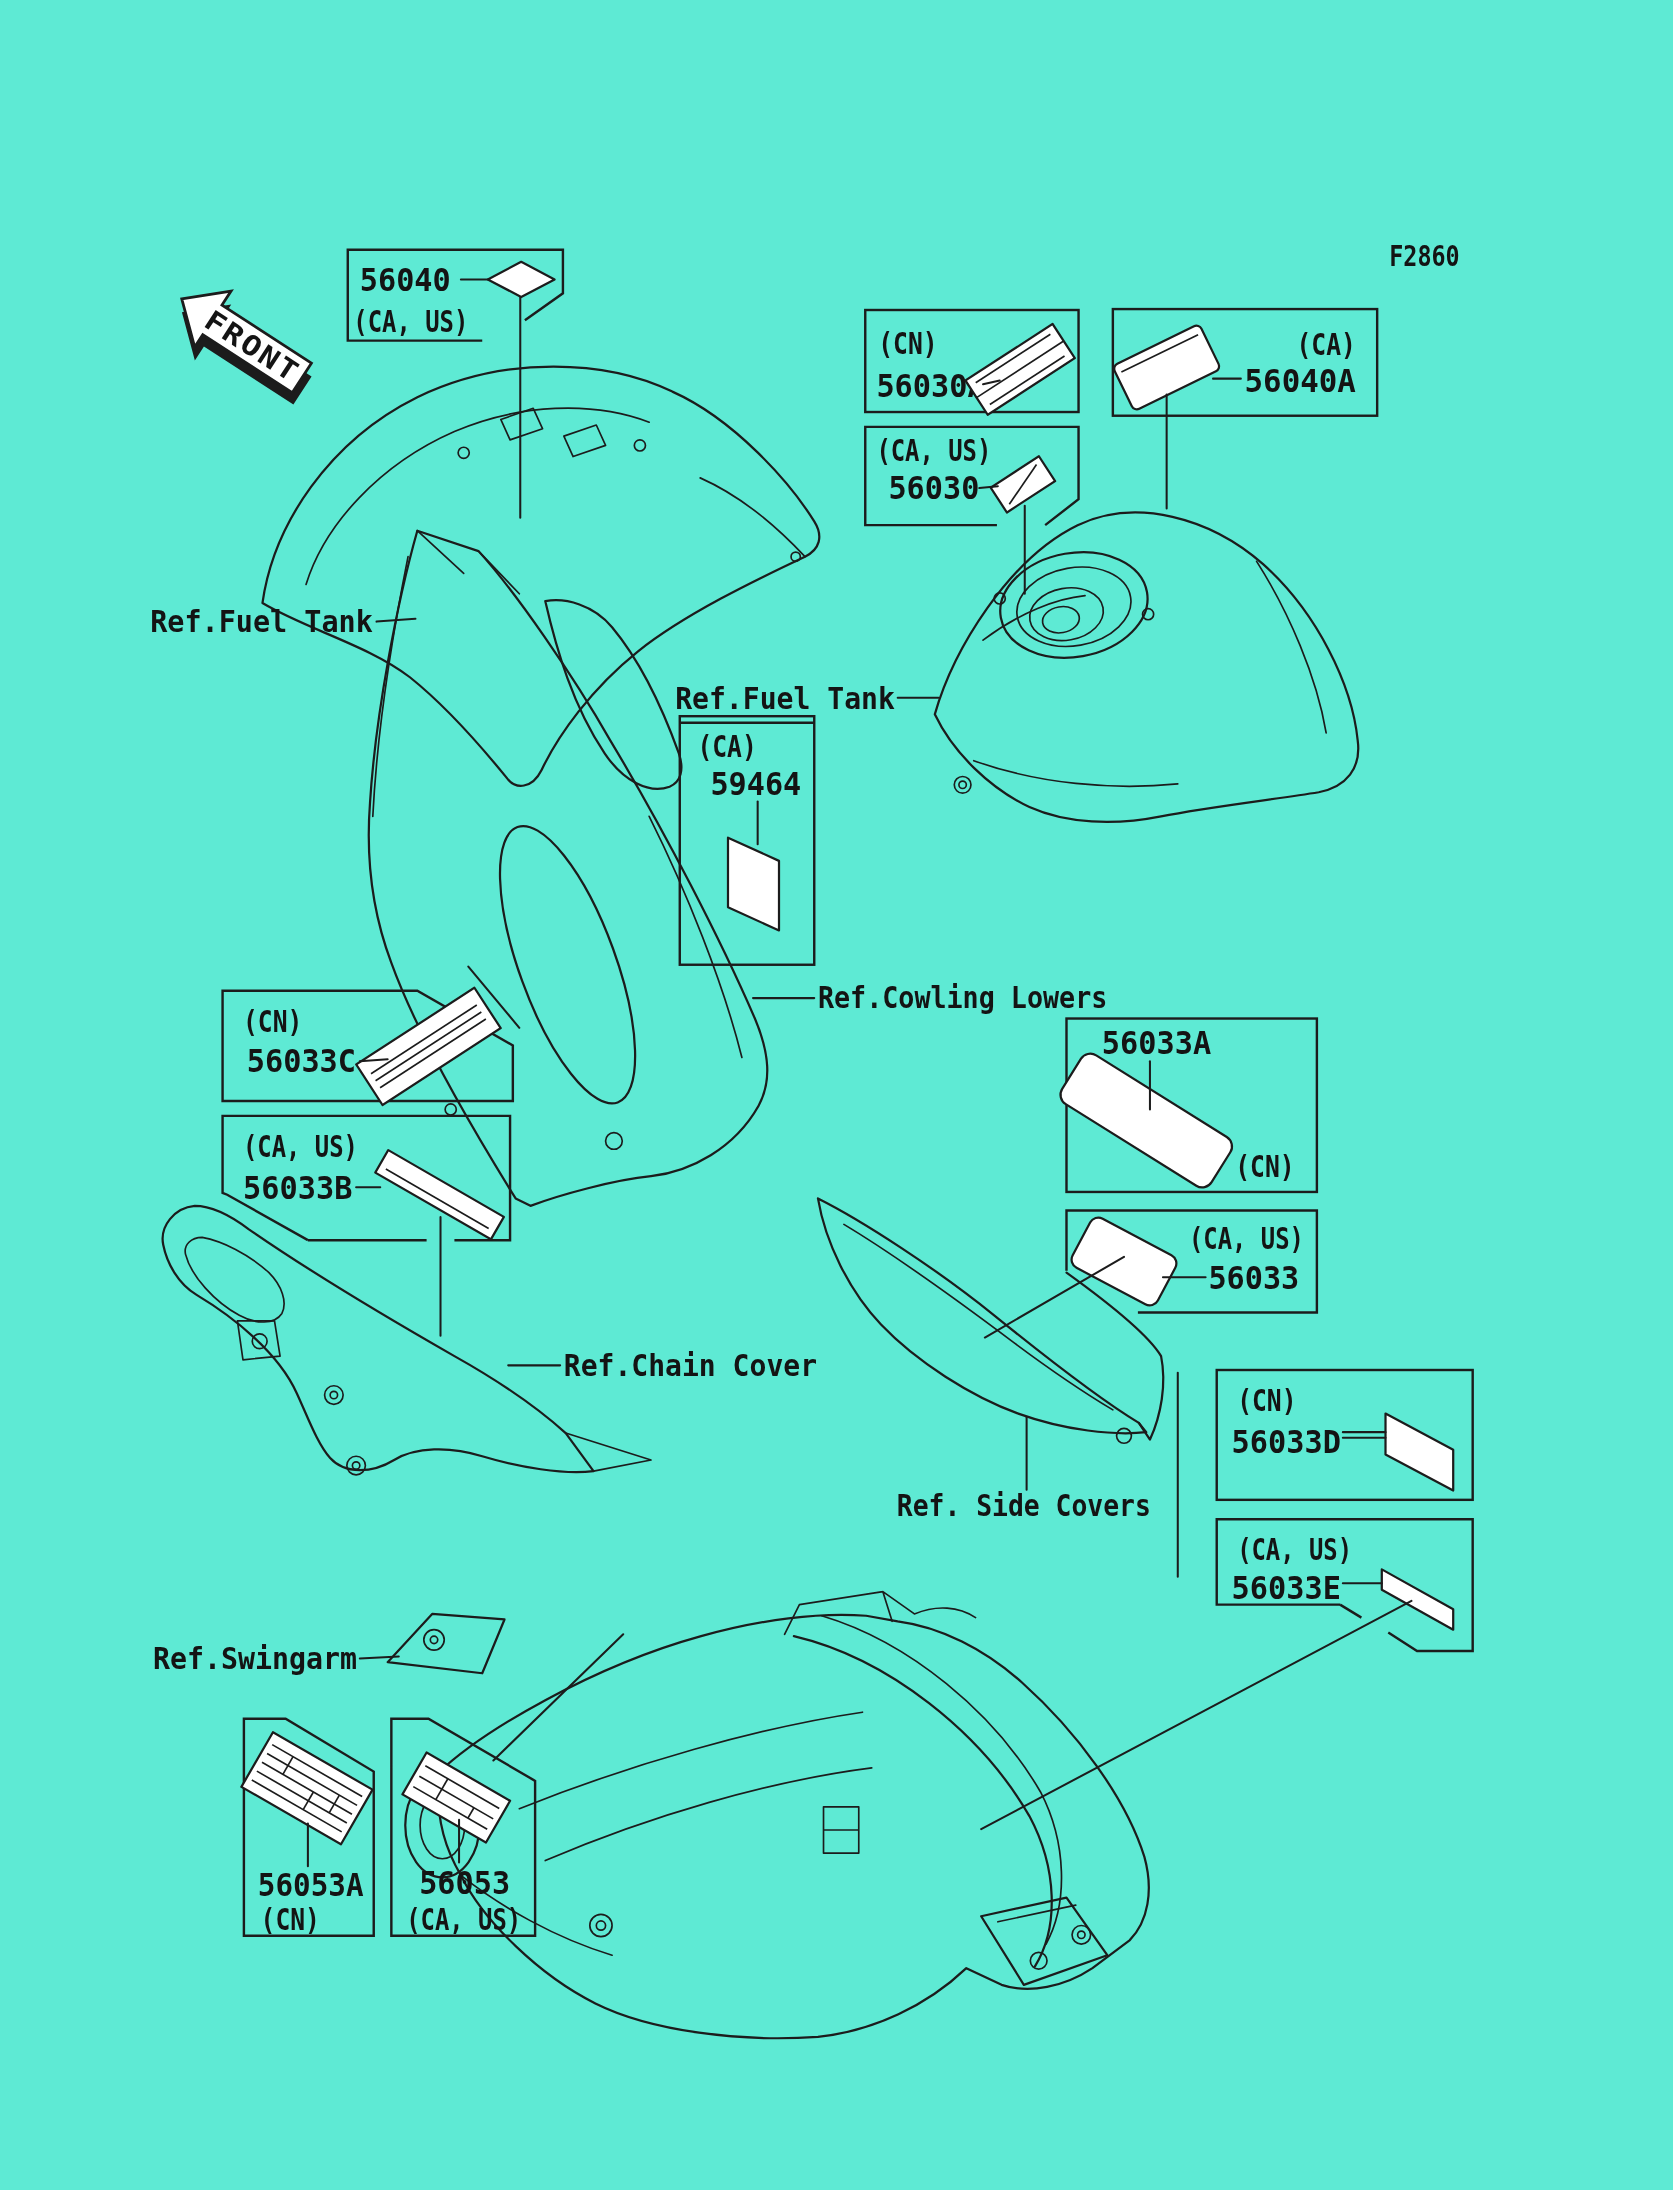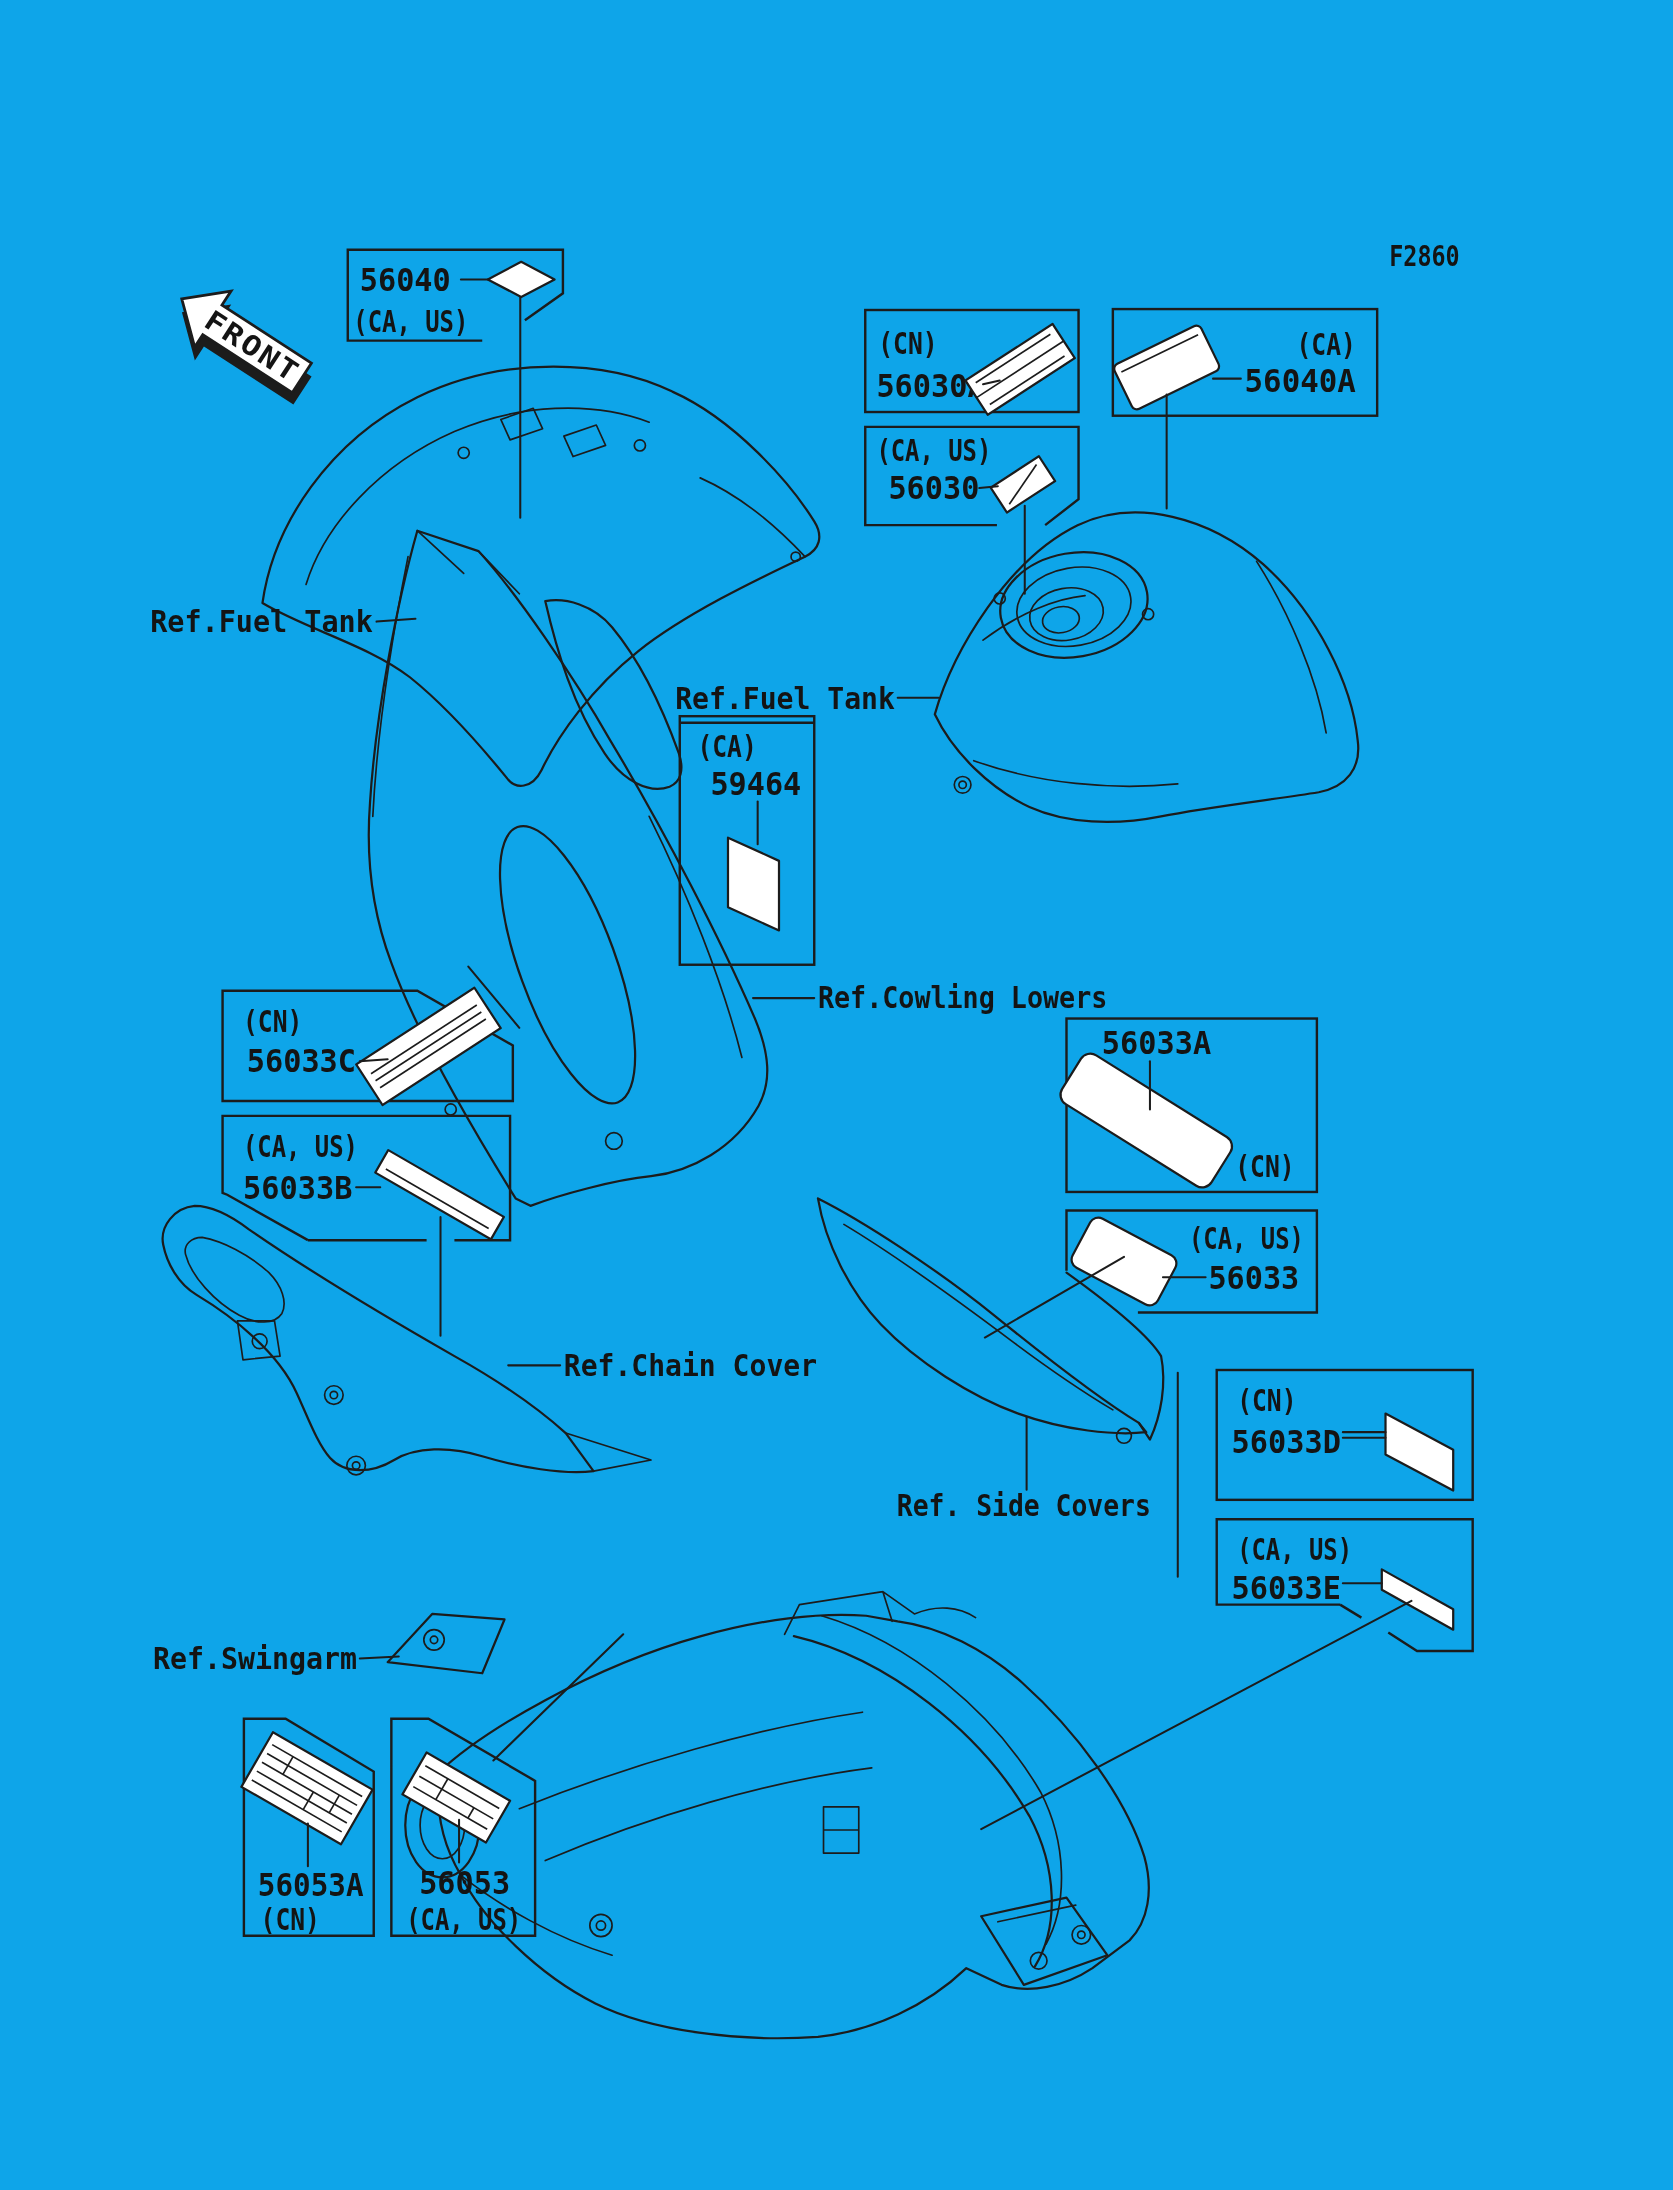--- a/index.html
+++ b/index.html
@@ -1,20 +1,20 @@
 <!DOCTYPE html>
 <html style="font-size:15px"><head>
 <meta charset="utf-8">
 <style>
   html,body{margin:0;padding:0;background:#e8e8e8;}
   .page{
     position:relative;
     width:1673px;height:2191px;
     margin:0 auto;
-    background:#0ea5e9;
+    background:#5eead4;
     overflow:hidden;
   }
   svg{display:block}
   .art{fill:none;stroke:#1c1c1c;stroke-width:2.4;stroke-linejoin:round;stroke-linecap:round;}
   .art-thin{fill:none;stroke:#1c1c1c;stroke-width:1.8;stroke-linejoin:round;stroke-linecap:round;}
   .boxline{fill:none;stroke:#1c1c1c;stroke-width:2.6;stroke-linejoin:miter;}
   .leader{fill:none;stroke:#1c1c1c;stroke-width:2.2;stroke-linecap:round;}
   .decal{fill:#ffffff;stroke:#1c1c1c;stroke-width:2.4;stroke-linejoin:round;}
   .decal-line{fill:none;stroke:#1c1c1c;stroke-width:1.8;}
   text{

